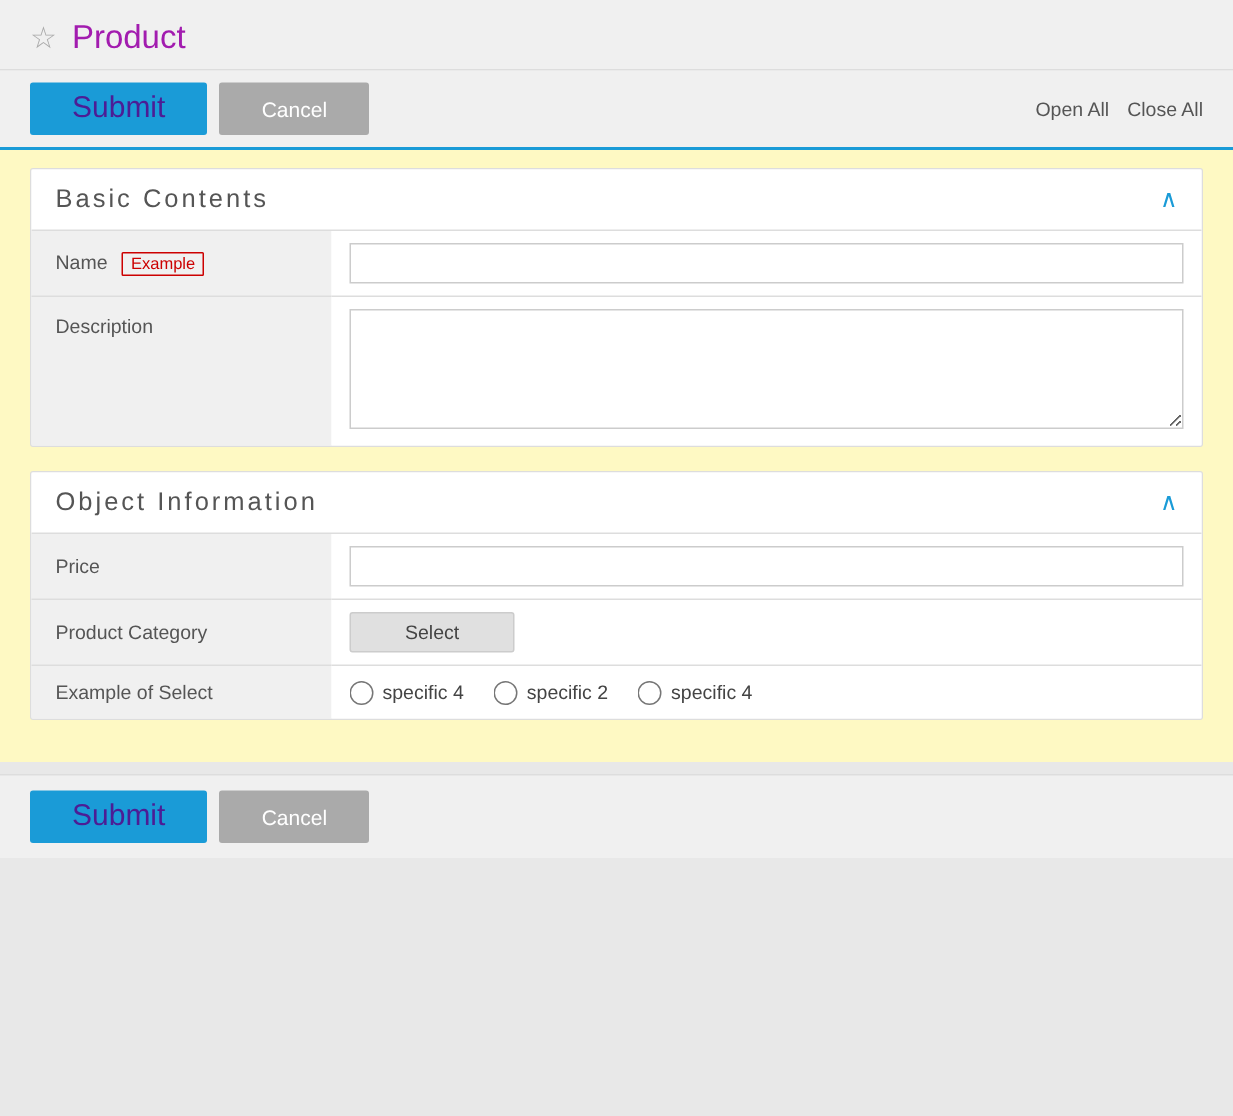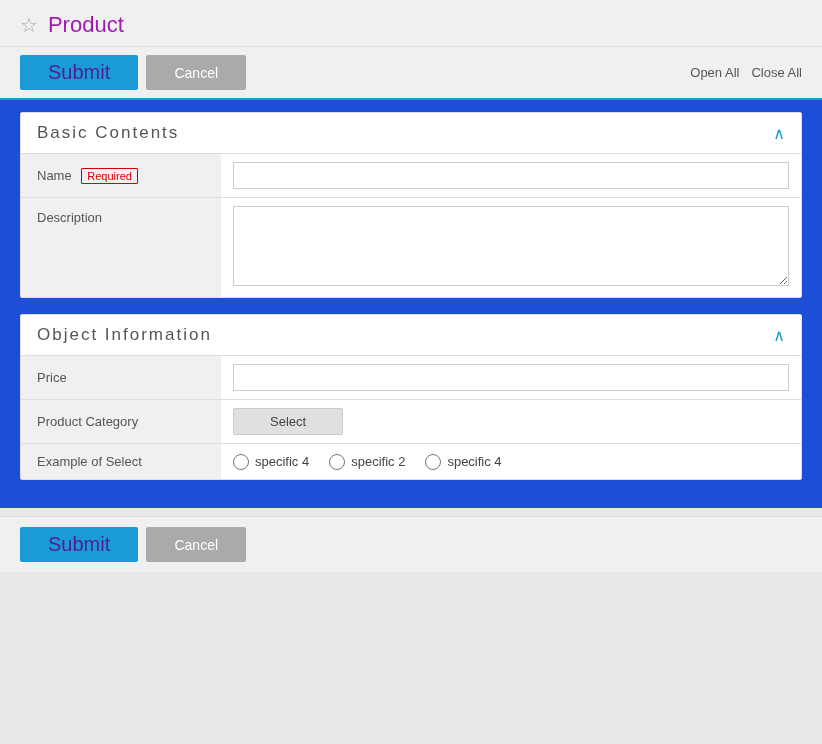--- a/index.html
+++ b/index.html
@@ -88,21 +88,21 @@
       background: none;
       border: none;
       color: #555;
       font-size: 13px;
       cursor: pointer;
       padding: 0;
     }
     
     .main-content {
       padding: 12px 20px;
-      background: #1d4ed8;
+      background: #fef9c3;
     }
     
     .section {
       background: #fff;
       border: 1px solid #ddd;
       margin-bottom: 16px;
       border-radius: 2px;
     }
     .section-header {
       display: flex;
@@ -244,21 +244,21 @@
     <div class="section">
       <div class="section-header">
         <span class="section-title">Basic Contents</span>
         <span class="chevron-icon">∧</span>
       </div>
       <table class="form-table">
         <tbody>
             <tr>
           <td class="label-cell">
             <span>Name</span>
-            <span class="required-badge">Required</span>
+            <span class="required-badge">Example</span>
           </td>
           <td class="input-cell">
             <input type="text" class="text-input" value="" style="">
           </td>
         </tr>
         <tr class="description-row">
           <td class="label-cell">
             <span>Description</span>
           </td>
           <td class="input-cell">

